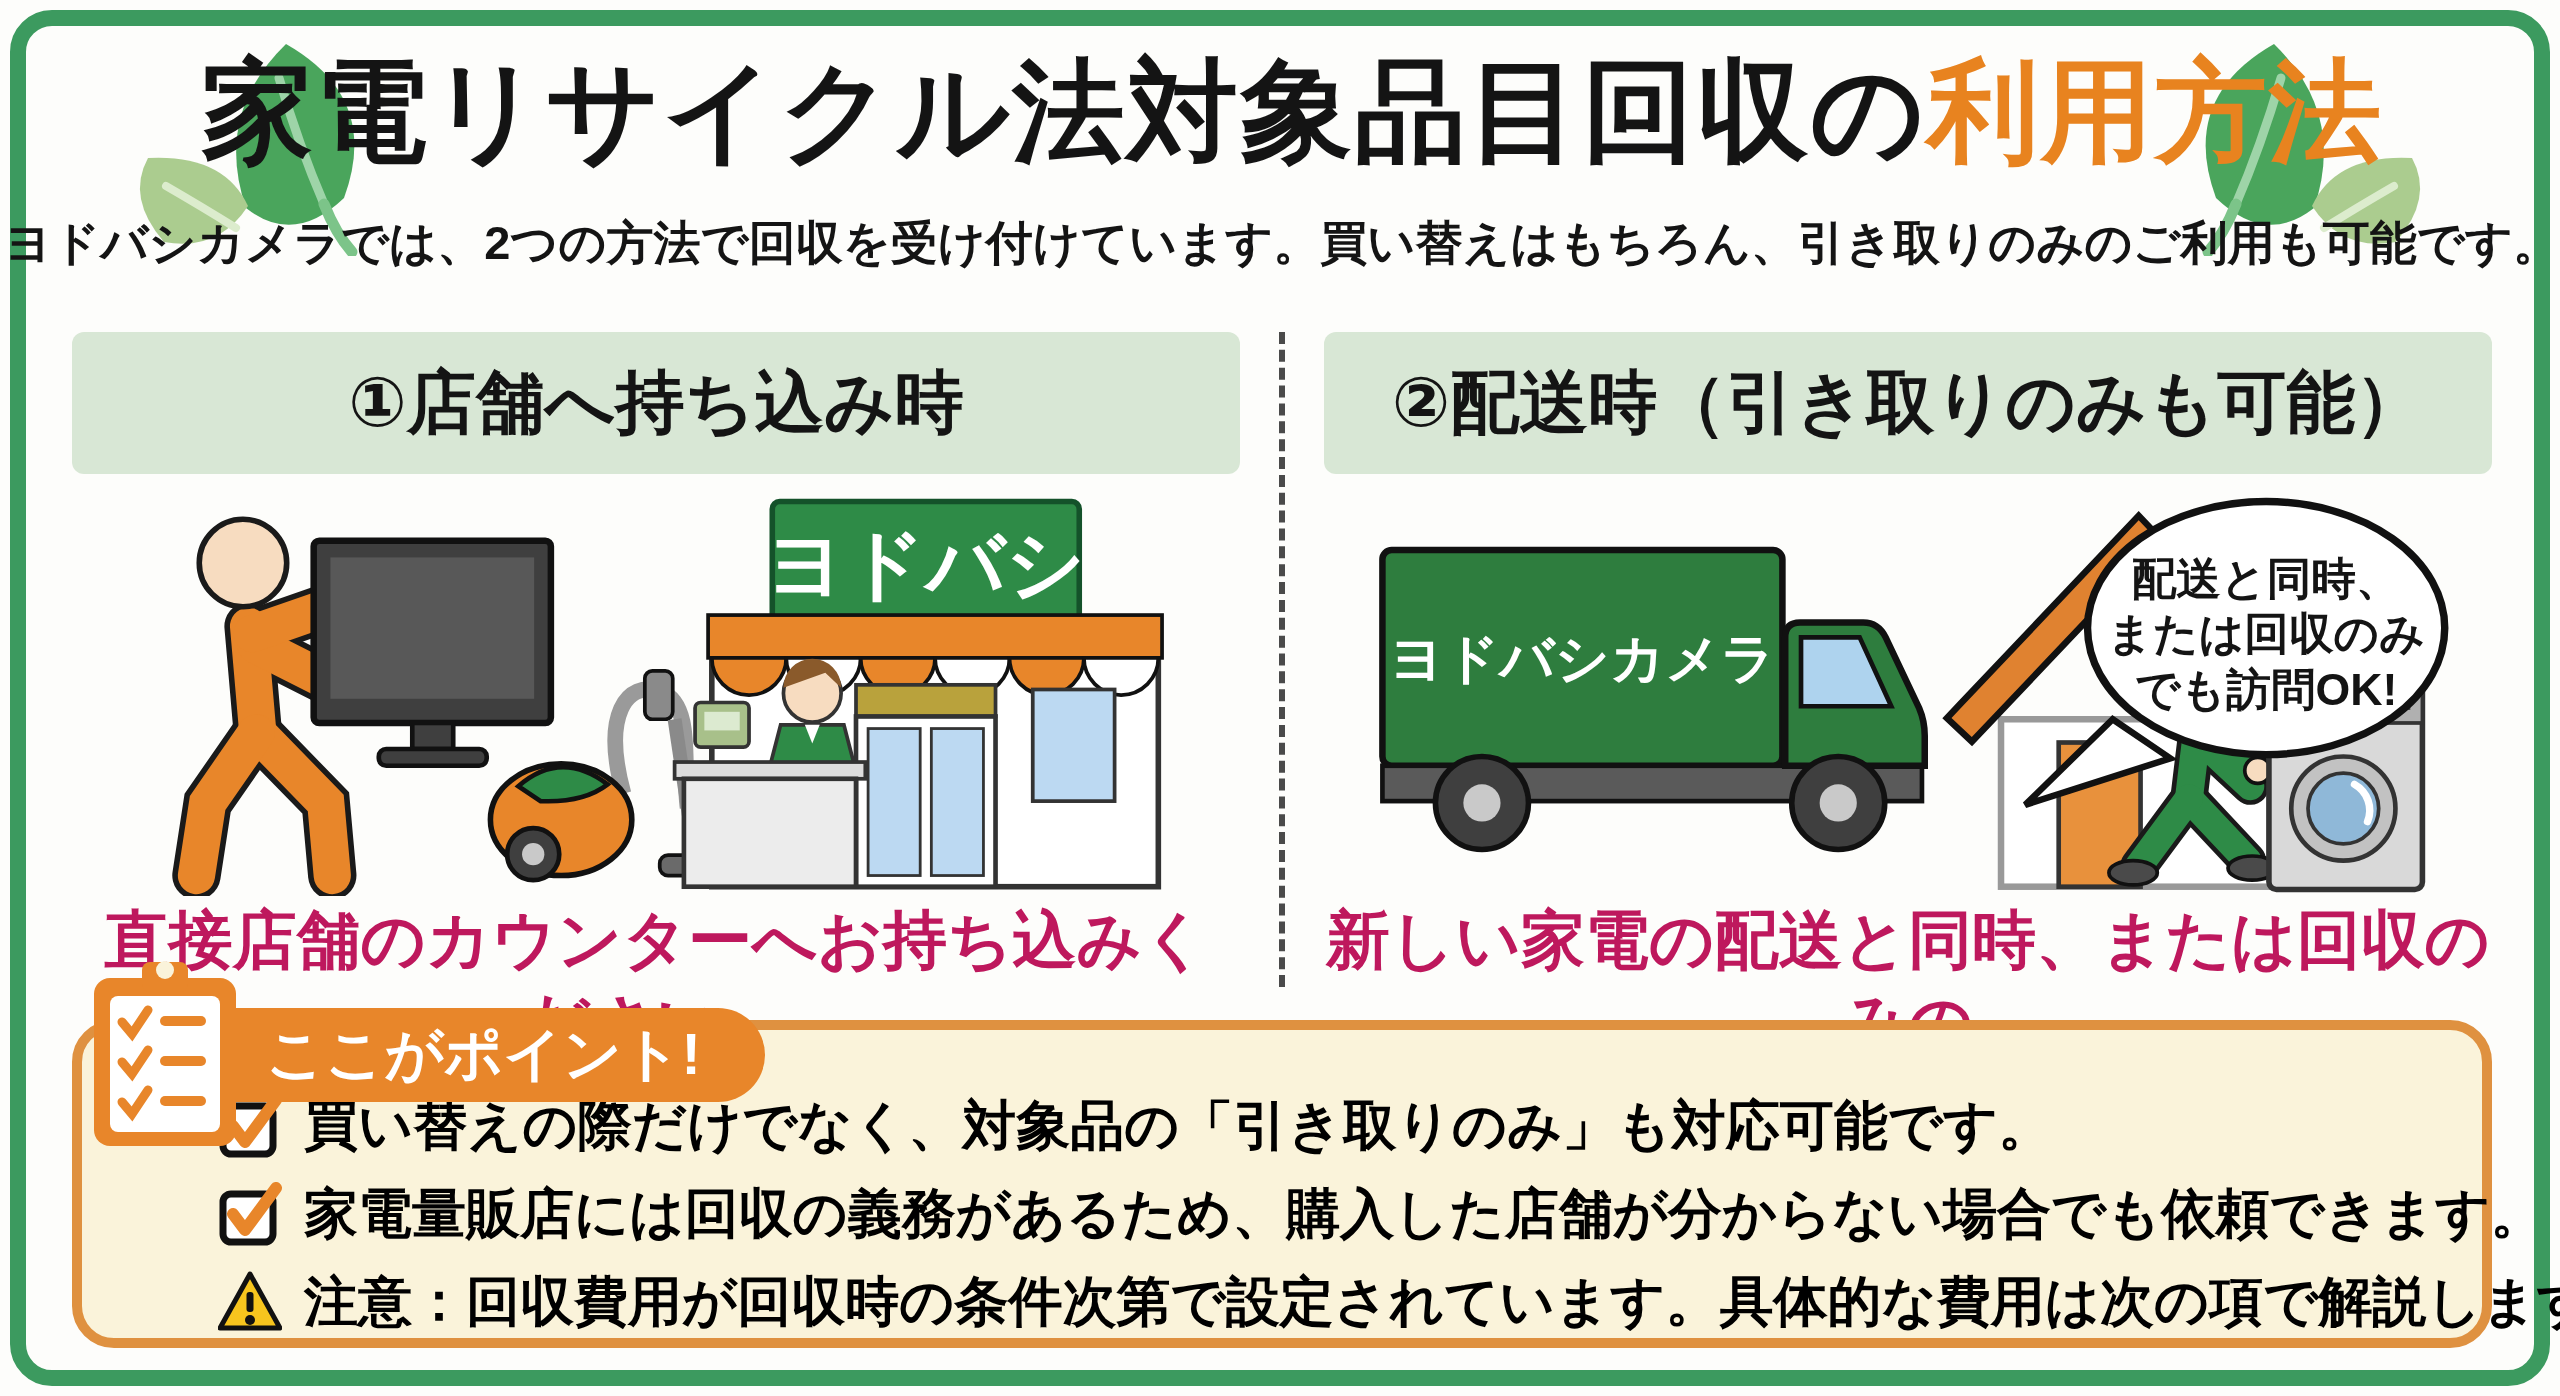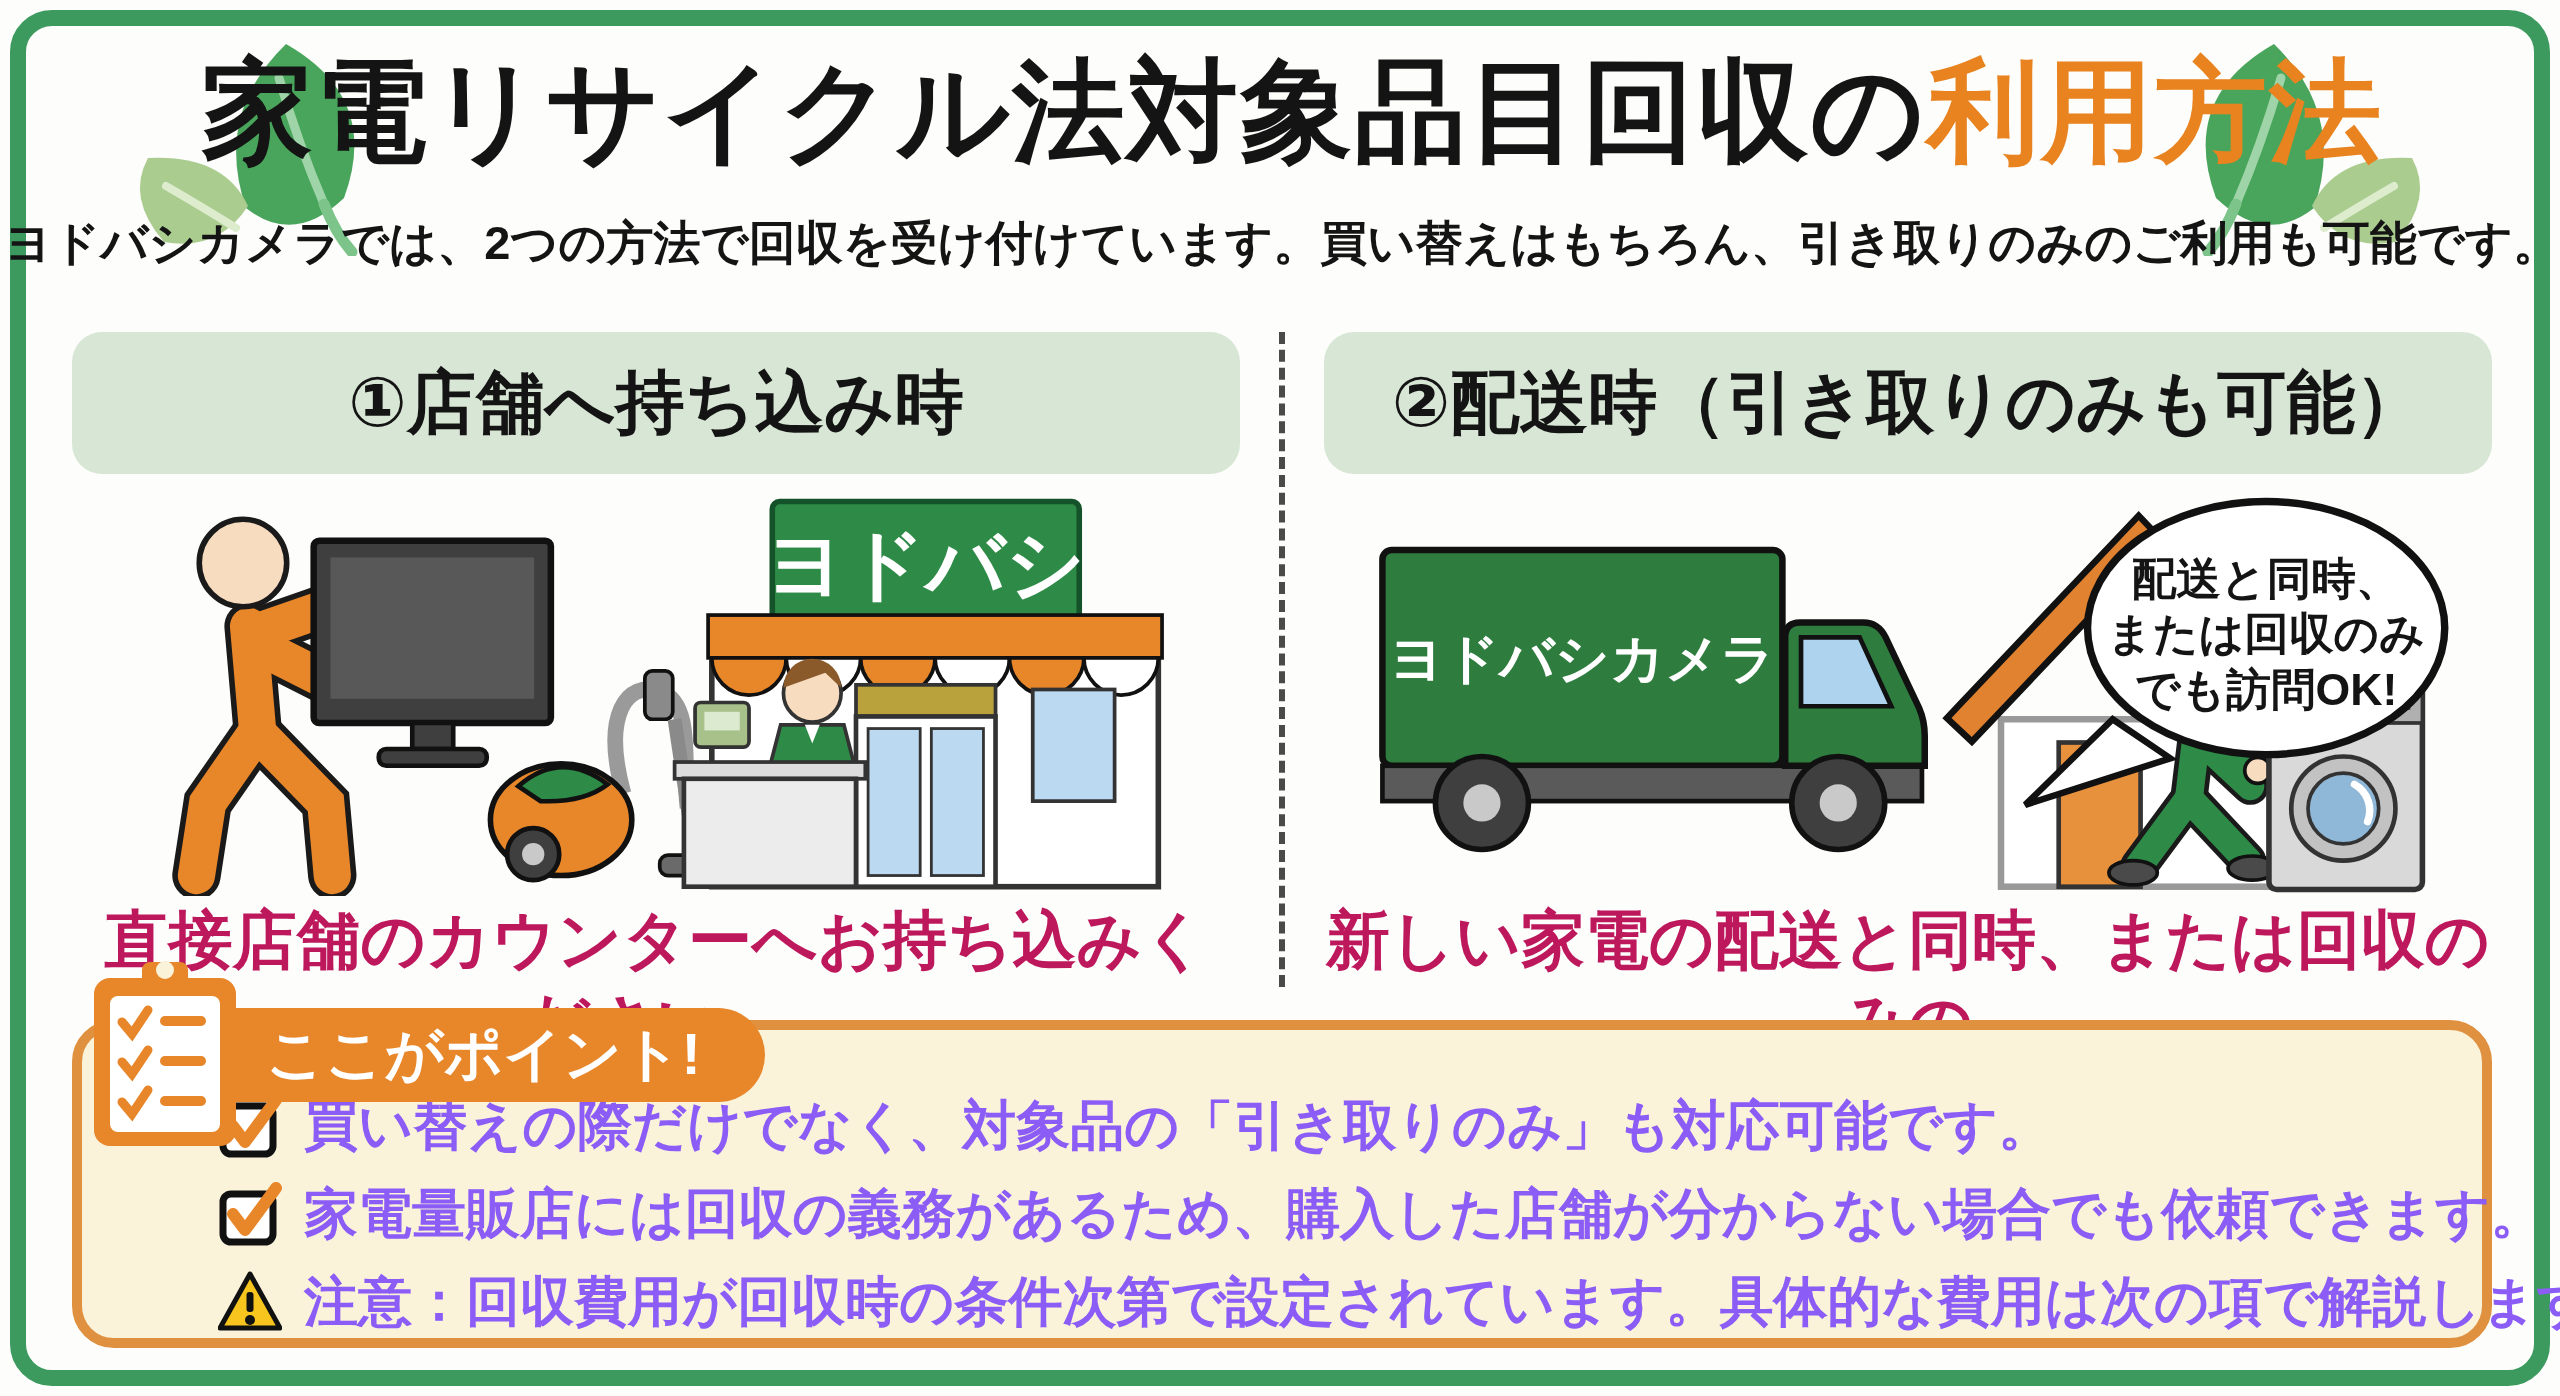--- a/index.html
+++ b/index.html
@@ -17,40 +17,40 @@
     font-size:112px; font-weight:900; color:#141414; letter-spacing:2px; line-height:1.15; }
   #title .accent { color:#e8831f; }
   #subtitle { position:absolute; top:212px; left:0; width:100%; text-align:right;
     font-size:47px; font-weight:800; color:#141414; }
 
   
   #columns { position:absolute; top:332px; left:72px; width:2420px; display:flex; }
   .panel { width:1168px; display:flex; flex-direction:column; }
   .divider { width:84px; display:flex; justify-content:center; }
   .divider-line { border-left:6px dashed #4a4a4a; height:655px; }
-  .panel-header { height:142px; background:#d8e7d5; border-radius:30px;
+  .panel-header { height:142px; background:#d8e7d5; border-radius:12px;
     display:flex; align-items:center; justify-content:center;
     font-size:69px; font-weight:900; color:#141414; }
   .illus { height:400px; margin-top:22px; }
   .illus svg { width:100%; height:100%; }
   .caption { margin-top:4px; text-align:center; font-size:64px; font-weight:900;
     color:#be185d; line-height:1.28; }
 
   
   #points-box { position:absolute; top:1020px; left:72px; width:2420px; height:328px;
     background:#faf3da; border:10px solid #df9140; border-radius:42px; }
   #points-pill { position:absolute; top:1008px; left:138px; height:94px;
     background:#e8862a; border-radius:50px; color:#ffffff;
     display:flex; align-items:center; padding:0 64px 0 128px;
     font-size:58px; font-weight:900; z-index:2; }
   #clipboard { position:absolute; top:956px; left:86px; width:158px; height:196px; z-index:3; }
   #points-rows { position:absolute; top:1082px; left:218px; width:2240px; z-index:1; }
   .point-row { display:flex; align-items:center; gap:22px; height:88px; }
   .point-icon { width:64px; height:64px; flex:0 0 64px; }
-  .point-text { font-size:54px; font-weight:900; color:#8b5cf6; white-space:nowrap; }
+  .point-text { font-size:54px; font-weight:900; color:#000000; white-space:nowrap; }
 </style>
 </head>
 <body>
 
 <div id="poster">
   <div id="frame"></div>
 
   <svg class="leaves leaves-left" viewBox="0 0 310 220">
     <path d="M190,8 Q285,62 248,162 Q198,210 150,172 Q118,78 190,8 Z" fill="#4aa55c"></path>
     <path d="M183,42 Q203,110 228,168" stroke="#9ed4a8" stroke-width="9" fill="none" stroke-linecap="round"></path>

